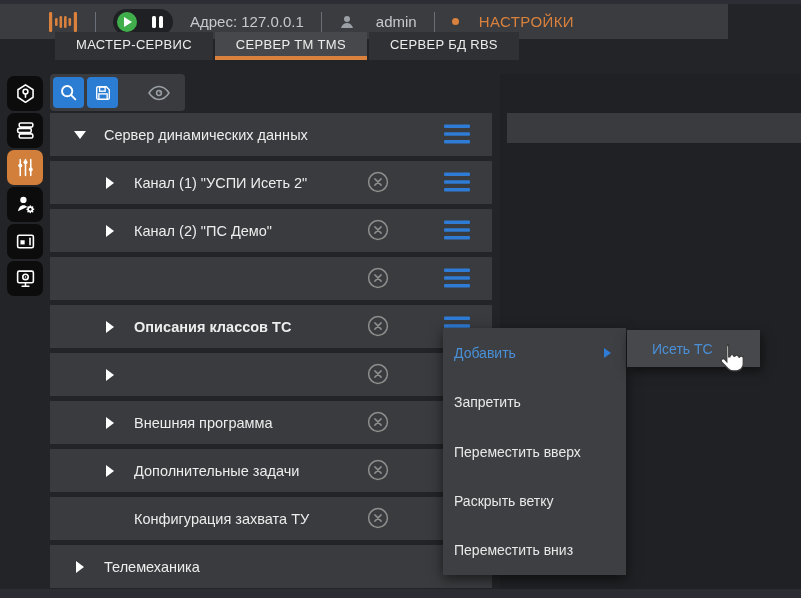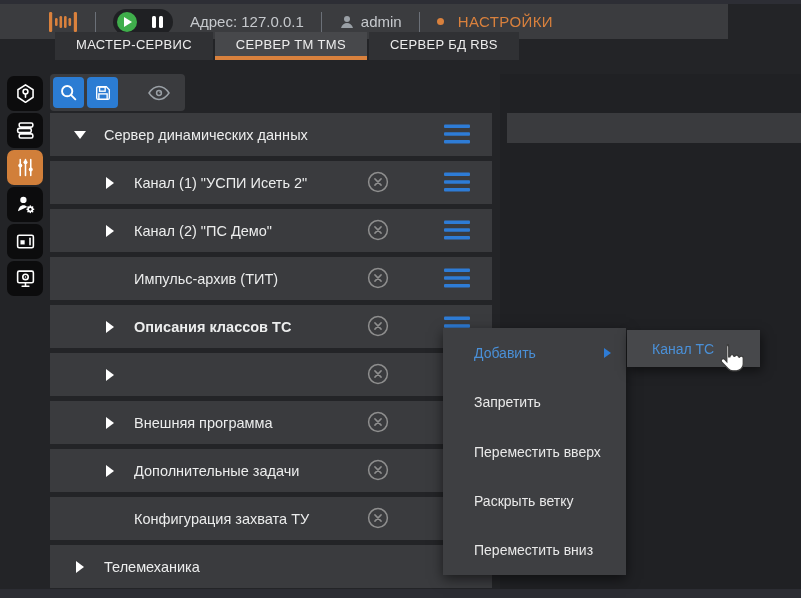--- a/index.html
+++ b/index.html
@@ -22,22 +22,22 @@
   .tb-div { width:1px; height:20px; background:#7c828c; opacity:.75; }
   .pill {
     width:60px; height:26px; background:#1f2023; border-radius:14px;
     display:flex; align-items:center; justify-content:space-between; padding:0 4px;
   }
   .play-btn { width:20px; height:20px; border-radius:50%; background:#3fae4b; display:flex; align-items:center; justify-content:center; }
   .play-tri { width:0; height:0; border-top:5px solid transparent; border-bottom:5px solid transparent; border-left:8px solid #fff; margin-left:2px; }
   .pause-btn { display:flex; gap:3px; margin-right:6px; }
   .pause-btn i { display:block; width:4px; height:12px; background:#fff; border-radius:1.5px; }
   .addr { color:#c6c9cd; font-size:15px; }
-  .userbox { display:flex; align-items:center; gap:6px; color:#c6c9cd; font-size:15px; }
-  .settingsbox { display:flex; align-items:center; gap:14px; color:#d9813d; font-size:15px; letter-spacing:.4px; }
+  .userbox { display:flex; align-items:center; gap:21px; color:#c6c9cd; font-size:15px; }
+  .settingsbox { display:flex; align-items:center; gap:20px; color:#d9813d; font-size:15px; letter-spacing:.4px; }
   .orange-dot { width:7px; height:7px; border-radius:50%; background:#d9813d; }
   
   .tabstrip { position:absolute; left:55px; top:32px; display:flex; gap:2px; }
   .tab {
     height:28px; padding:0 21px; background:#303134; color:#ededed;
     font-size:13px; letter-spacing:.3px; display:flex; align-items:center;
     border-bottom:4px solid transparent;
   }
   .tab.active { background:#47484b; border-bottom-color:#d9813d; }
   
@@ -74,21 +74,21 @@
   .remove-btn { position:absolute; left:317px; top:10px; width:22px; height:22px; }
   .burger-btn { position:absolute; left:394px; top:11px; width:26px; height:20px; }
   
   .ctx {
     position:absolute; left:443px; top:328px; width:183px; height:247px;
     background:#3e3f42; z-index:10; display:flex; flex-direction:column;
     box-shadow:0 4px 12px rgba(0,0,0,.55);
   }
   .ctx-item {
     flex:1; display:flex; align-items:center;
-    padding:0 15px 0 31px; font-size:14px; color:#e9e9e9;
+    padding:0 15px 0 11px; font-size:14px; color:#e9e9e9;
   }
   .ctx-item.hl { color:#4a90d8; }
   .sub-arrow { margin-left:auto; width:0; height:0; border-top:5px solid transparent; border-bottom:5px solid transparent; border-left:7px solid #2e7cd6; }
   .submenu {
     position:absolute; left:627px; top:330px; width:133px; height:37px;
     background:#47484b; z-index:11; display:flex; align-items:center;
     padding-left:25px; font-size:14px; color:#4a90d8;
     box-shadow:2px 4px 10px rgba(0,0,0,.5);
   }
   .cursor { position:absolute; left:716px; top:343px; z-index:20; }
@@ -274,21 +274,20 @@
       <span class="burger-btn"><svg width="26" height="20" viewBox="0 0 26 20">
           <rect y="0.5" width="26" height="3.4" rx="1" fill="#2e7cd6"></rect>
           <rect y="8.3" width="26" height="3.4" rx="1" fill="#2e7cd6"></rect>
           <rect y="16.1" width="26" height="3.4" rx="1" fill="#2e7cd6"></rect>
         </svg></span>
     </div>
     <div class="row lvl1" style="top: 257px;">
       <span class="arrow-box">
         <span class="tri tri-none"></span>
       </span>
-      <span>Импульс-архив (ТИТ)</span>
       <span class="remove-btn"><svg width="22" height="22" viewBox="0 0 22 22">
           <circle cx="11" cy="11" r="9.4" fill="none" stroke="#8e8e8e" stroke-width="1.5"></circle>
           <path d="M7.9 7.9l6.2 6.2M14.1 7.9l-6.2 6.2" stroke="#8e8e8e" stroke-width="1.5" stroke-linecap="round"></path>
         </svg></span>
       <span class="burger-btn"><svg width="26" height="20" viewBox="0 0 26 20">
           <rect y="0.5" width="26" height="3.4" rx="1" fill="#2e7cd6"></rect>
           <rect y="8.3" width="26" height="3.4" rx="1" fill="#2e7cd6"></rect>
           <rect y="16.1" width="26" height="3.4" rx="1" fill="#2e7cd6"></rect>
         </svg></span>
     </div>
@@ -387,21 +386,21 @@
     </div>
     <div class="ctx-item">
       <span>Раскрыть ветку</span>
     </div>
     <div class="ctx-item">
       <span>Переместить вниз</span>
     </div>
   </div>
 
 <div class="submenu">
-  <span>Канал ТС</span>
+  <span>Исеть ТС</span>
 </div>
 
 <div class="cursor">
   <svg width="30" height="34" viewBox="0 0 26 30">
     <path d="M9.2 1.5c1 0 1.8.8 1.8 1.8v8.9l1 .1.3-.9c.2-.8 1-1.3 1.8-1.2.8.1 1.3.7 1.4 1.4l.9.2c.3-.7 1-1.1 1.8-1 .7.1 1.3.7 1.4 1.4l.9.3c.3-.5.9-.9 1.5-.9 1 0 1.8.8 1.8 1.8v5.1c0 3.3-2.7 6-6 6h-3.1c-1.6 0-3.1-.7-4.2-1.8l-5.6-5.8c-.7-.7-.7-1.8 0-2.5.7-.7 1.8-.7 2.5 0l1.9 2V3.3c.1-1 .9-1.8 1.9-1.8z" fill="#ffffff" stroke="#3c3c3c" stroke-width="1.1"></path>
   </svg>
 </div>
 
 <div class="bottom-edge"></div>
 

